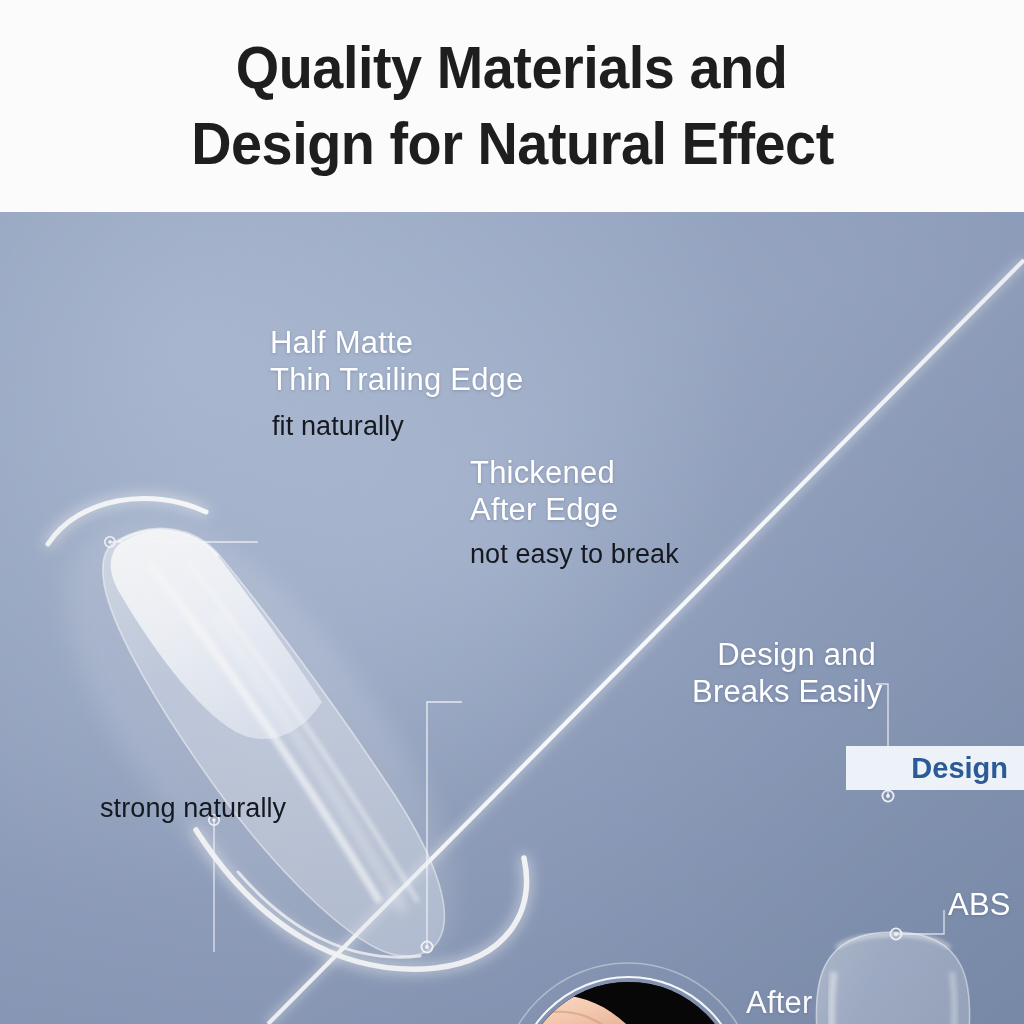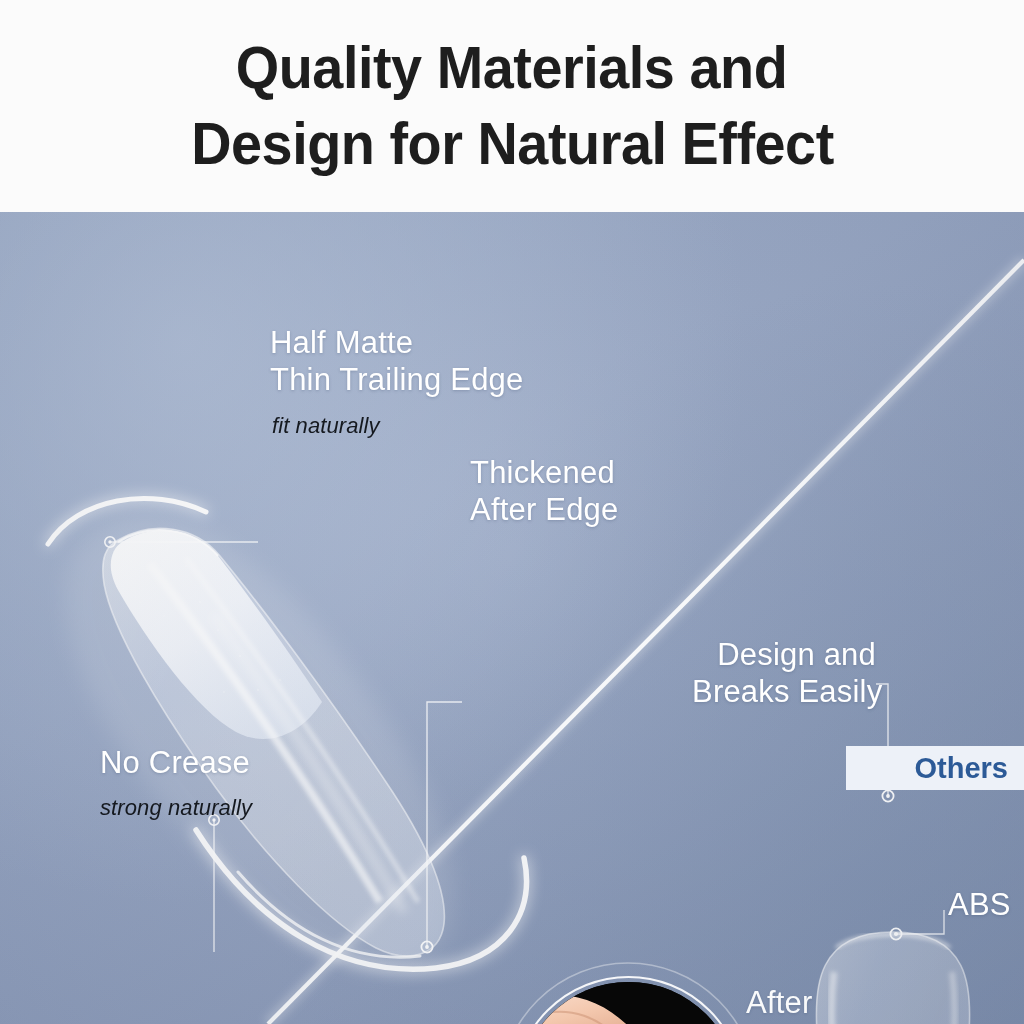--- a/index.html
+++ b/index.html
@@ -67,24 +67,23 @@
     color:#ffffff;
     font-weight:normal;
     font-size:31px;
     line-height:37px;
     letter-spacing:0.2px;
     text-shadow:0 1px 3px rgba(60,75,105,0.30);
   }
   .lbl-dark {
     color:#15191f;
     font-weight:normal;
-    font-size:22px;
+    font-size:27px;
     line-height:32px;
     letter-spacing:0.1px;
-    font-style:italic;
   }
 
   
   .badge {
     position:absolute;
     display:flex; align-items:center; justify-content:center;
     font-family:"Liberation Sans", sans-serif;
     font-weight:bold;
     z-index:30;
   }
@@ -340,30 +339,30 @@
       </div>
       <div id="inset-ring"></div>
     </div>
 
     <div class="lbl lbl-white" style="left:270px; top:112px;">Half Matte
 Thin Trailing Edge</div>
     <div class="lbl lbl-dark" style="left:272px; top:198px;">fit naturally</div>
 
     <div class="lbl lbl-white" style="left:470px; top:242px;">Thickened
 After Edge</div>
-
-    <div class="lbl lbl-white" style="left:100px; top:532px;">No Crease</div>
+    <div class="lbl lbl-dark" style="left:470px; top:326px;">not easy to break</div>
+
     <div class="lbl lbl-dark" style="left:100px; top:580px;">strong naturally</div>
 
     <div class="lbl lbl-white" style="left:692px; top:424px; text-align:right; width:184px;">Design and
 Breaks Easily</div>
 
     <div class="lbl lbl-white" style="left:746px; top:772px; text-align:left; width:120px; opacity:0.96;">After
 Bend</div>
 
     <div class="lbl lbl-white" style="left:948px; top:674px;">ABS</div>
 
     <div class="badge" id="badge-others">
-      <span>Others</span>
+      <span>Design</span>
     </div>
 
   </div>
 </div>
 
 </body></html>

